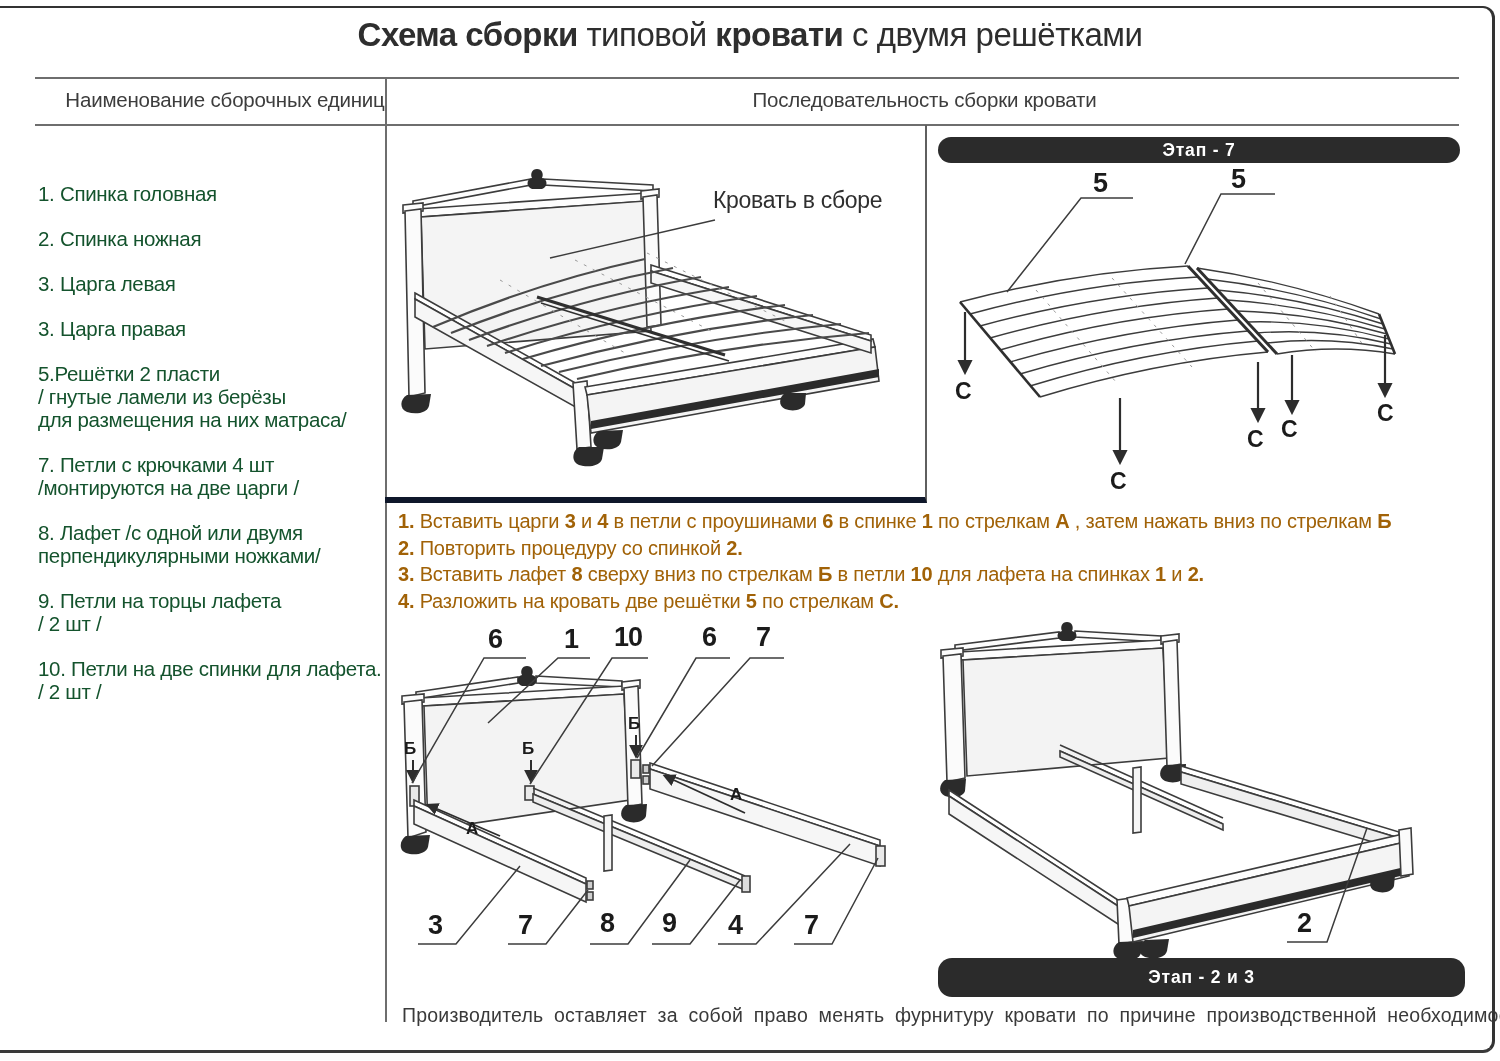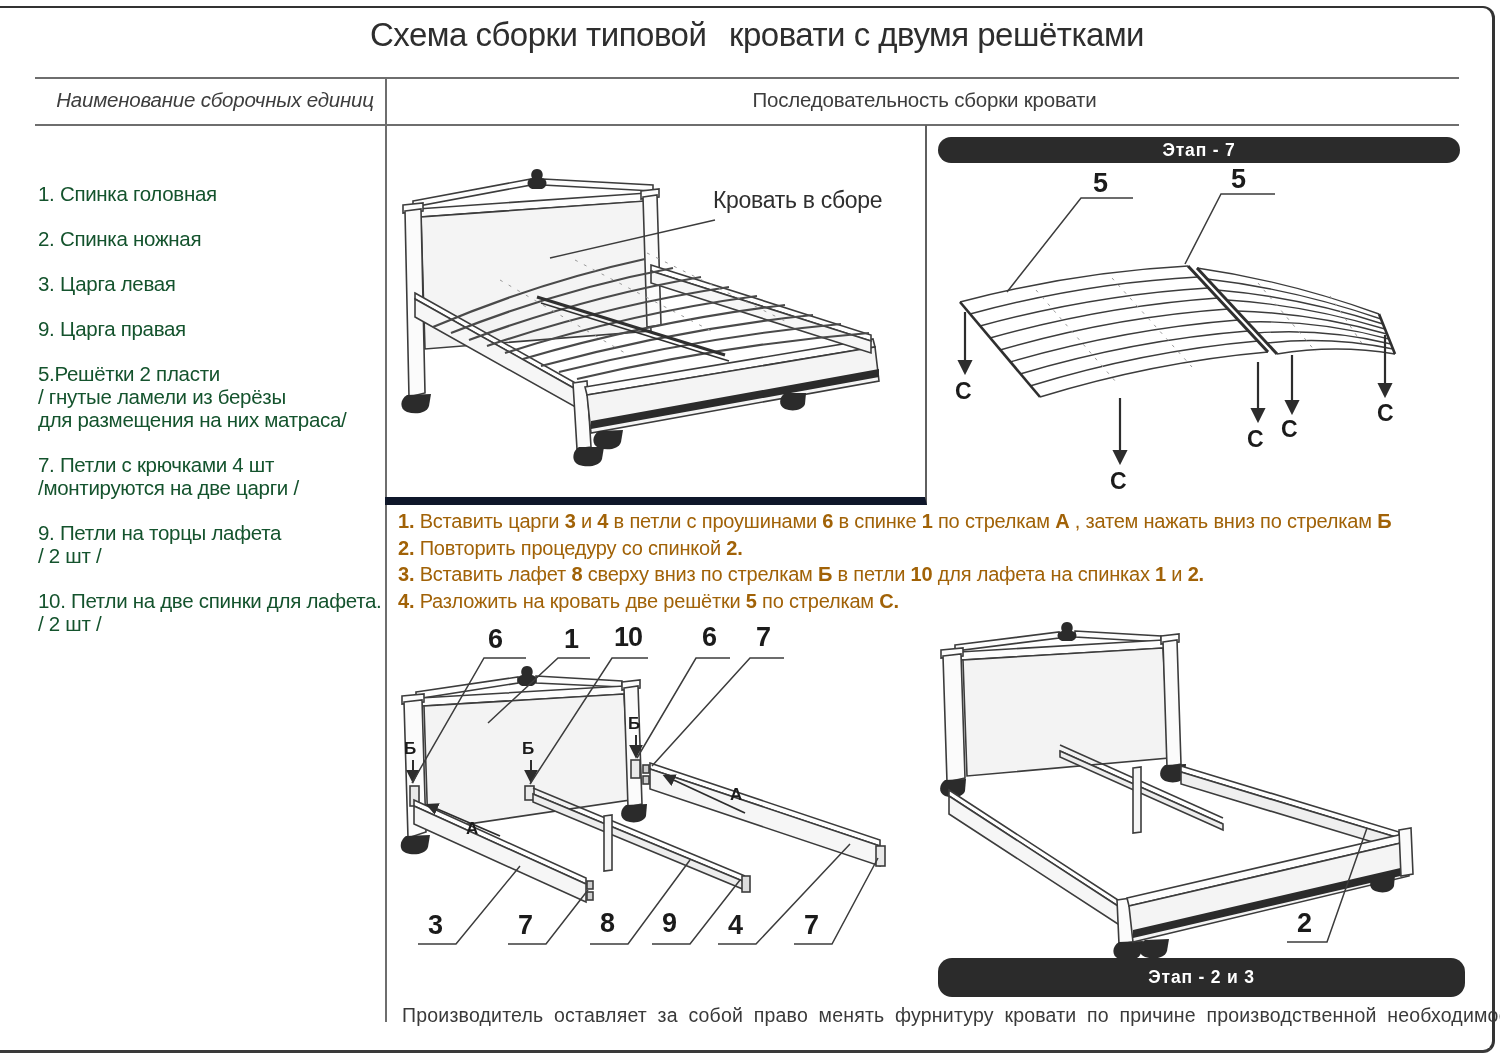--- a/index.html
+++ b/index.html
@@ -3,28 +3,28 @@
 <meta charset="utf-8">
 <style>
   html,body{margin:0;padding:0;background:#fff;}
   #page{position:relative;width:1500px;height:1061px;background:#ffffff;
         font-family:"Liberation Sans",sans-serif;color:#3a3a3a;overflow:hidden;}
   .abs{position:absolute;}
   #page-border{position:absolute;left:-10px;top:6px;width:1502px;height:1042px;
         border-top:2px solid #333;border-right:3px solid #333;border-bottom:3px solid #3a3a3a;
         border-radius:0 12px 12px 0;pointer-events:none;}
   #title{left:0;top:16px;width:1500px;text-align:center;font-size:33px;letter-spacing:-0.5px;color:#2e2e2e;}
-  .t-b{font-weight:400;margin-left:14px;}
+  .t-b{font-weight:700;}
   .hline{position:absolute;height:2px;background:#6e6e6e;}
   .vline{position:absolute;width:2px;background:#6e6e6e;}
   .col-header{position:absolute;top:88px;font-size:20.5px;color:#3d3d3d;text-align:center;letter-spacing:-0.2px;}
   #parts-list{left:38px;top:182px;width:345px;}
   .list-item{font-size:20.5px;line-height:23px;margin-bottom:22px;white-space:pre-line;letter-spacing:-0.3px;color:#14532d;}
   #assembled-box{left:385px;top:125px;width:540px;height:372px;
-        border-right:2px solid #5f5f5f;border-bottom:8px solid #0f172a;}
+        border-right:2px solid #5f5f5f;border-bottom:6px solid #0f172a;}
   .fig-label{position:absolute;font-size:23px;color:#2f2f2f;letter-spacing:-0.3px;white-space:nowrap;}
   #instructions{left:398px;top:508px;width:1075px;}
   .instr-line{font-size:20px;line-height:26.5px;letter-spacing:-0.2px;color:#a16207;}
   .instr-line .b{font-weight:700;}
   .pill{position:absolute;background:#2b2b2b;border-radius:14px;color:#fff;font-weight:700;
         font-size:17.5px;display:flex;align-items:center;justify-content:center;letter-spacing:0.8px;}
   .num-callout{position:absolute;font-weight:700;font-size:27px;color:#1b1b1b;letter-spacing:-1px;line-height:1;}
   .sm-callout{position:absolute;font-weight:700;font-size:17px;color:#1b1b1b;line-height:1;}
   .c-callout{position:absolute;font-weight:700;font-size:23px;color:#1b1b1b;line-height:1;}
   #footer-note{left:402px;top:1004px;width:1060px;font-size:19.5px;letter-spacing:0.2px;word-spacing:5px;color:#3a3a3a;white-space:nowrap;}
@@ -37,33 +37,35 @@
 <div id="page">
 
   <div id="page-border"></div>
 
   <div id="title" class="abs"><span class="t-b">Схема сборки</span><span> типовой </span><span class="t-b">кровати</span><span> с двумя решётками</span></div>
 
   <div class="hline" style="left:35px;top:77px;width:1424px;"></div>
   <div class="hline" style="left:35px;top:124px;width:1424px;"></div>
   <div class="vline" style="left:385px;top:77px;height:945px;"></div>
 
-  <div class="col-header" style="left:40px;width:350px;font-style:italic;">Наименование  сборочных единиц</div>
+  <div class="col-header" style="left:50px;width:350px;">Наименование  сборочных единиц</div>
   <div class="col-header" style="left:387px;width:1075px;">Последовательность сборки кровати</div>
 
   <div id="parts-list" class="abs">
     <div class="list-item">1.   Спинка головная</div>
     <div class="list-item">2. Спинка ножная</div>
     <div class="list-item">3. Царга левая</div>
-    <div class="list-item">9. Царга правая</div>
+    <div class="list-item">3. Царга правая</div>
     <div class="list-item">5.Решётки  2 пласти
 / гнутые ламели из берёзы
 для размещения на них матраса/</div>
     <div class="list-item">7. Петли с крючками 4 шт
 /монтируются на две царги /</div>
+    <div class="list-item">8. Лафет /с одной или двумя
+перпендикулярными ножками/</div>
     <div class="list-item">9. Петли на торцы лафета
 / 2 шт /</div>
     <div class="list-item">10. Петли на две спинки для лафета.
 / 2 шт /</div>
   </div>
 
   <div id="assembled-box" class="abs">
     <svg width="540" height="372" viewBox="0 0 540 372">
       <defs>
         <marker id="ah1" viewBox="0 0 10 10" refX="8" refY="5" markerWidth="7" markerHeight="7" orient="auto-start-reverse">

